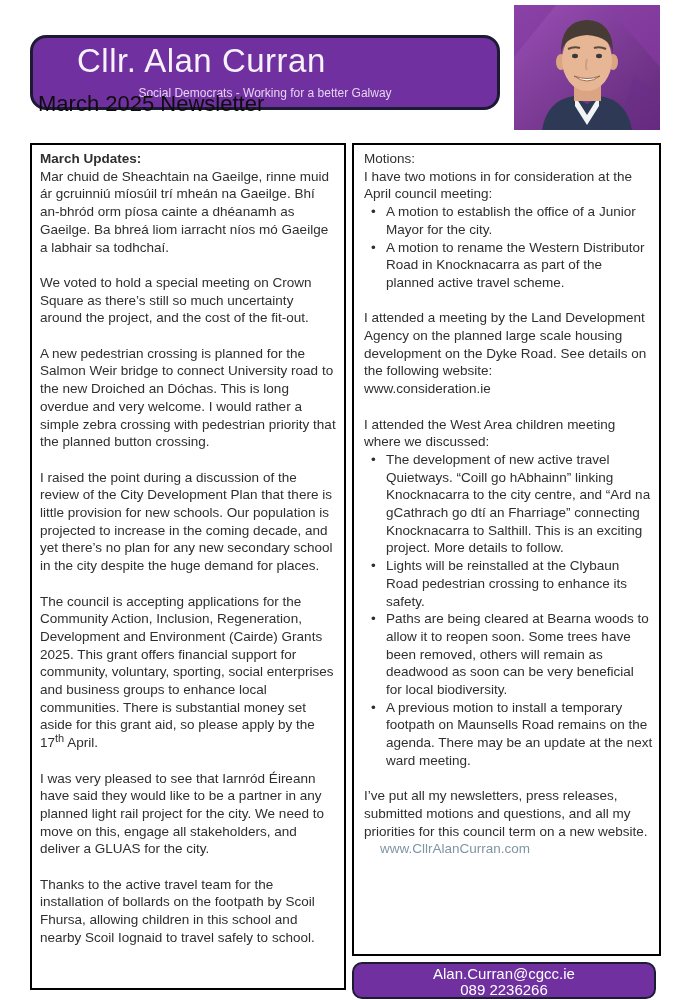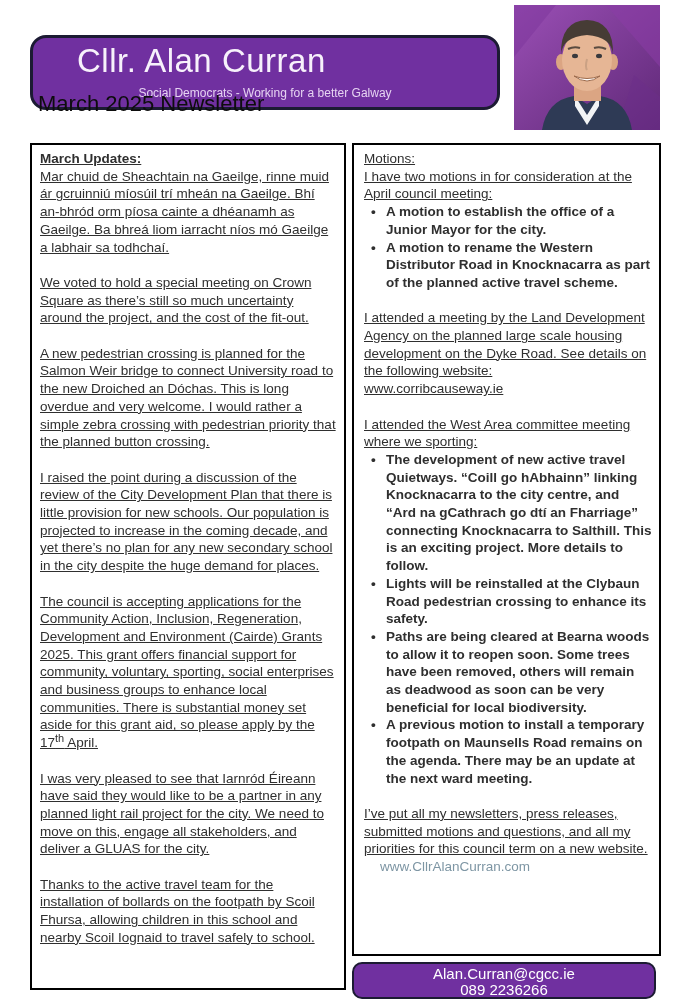--- a/index.html
+++ b/index.html
@@ -36,26 +36,26 @@
 
   
   .col {
     position:absolute; box-sizing:border-box; background:#fff;
     border:2px solid #000; overflow:hidden;
     font-size:13.5px; line-height:17.7px;
   }
   .col.left  { left:30px;  top:143px; width:316px; height:847px; padding:5px 8px; }
   .col.right { left:352px; top:143px; width:309px; height:813px; padding:5px 6px 5px 10px; }
 
-  p { margin:0;text-decoration:underline; }
+  p { margin:0; }
   .gap { margin-top:17.7px; }
   .bold { font-weight:bold; }
   sup { font-size:11px; line-height:0; }
 
-  ul.bullets { list-style:none; margin:0; padding:0;font-weight:bold; }
+  ul.bullets { list-style:none; margin:0; padding:0; }
   ul.bullets li { position:relative; padding-left:22px; }
   ul.bullets li::before { content:"\2022"; position:absolute; left:7px; }
 
   a.link { color:var(--link, #7E96A4); cursor:pointer;margin-left:16px; }
 
   
   .footer-box {
     position:absolute; left:352px; top:962px; width:304px; height:37px;
     background:var(--purple, #7030A0);
     border:2.5px solid var(--border_dark, #1c1b33);
@@ -114,22 +114,22 @@
   </div>
 
   <div class="col right">
     <p>Motions:</p>
     <p>I have two motions in for consideration at the April council meeting:</p>
     <ul class="bullets">
         <li>A motion to establish the office of a Junior Mayor for the city.</li>
         <li>A motion to rename the Western Distributor Road in Knocknacarra as part of the planned active travel scheme.</li>
       </ul>
     <p class="gap">I attended a meeting by the Land Development Agency on the planned large scale housing development on the Dyke Road. See details on the following website:</p>
-    <p>www.corribcauseway.ie</p>
-    <p class="gap">I attended the West Area committee meeting where we sporting:</p>
+    <p>www.consideration.ie</p>
+    <p class="gap">I attended the West Area children meeting where we discussed:</p>
     <ul class="bullets">
         <li>The development of new active travel Quietways. “Coill go hAbhainn” linking Knocknacarra to the city centre, and “Ard na gCathrach go dtí an Fharriage” connecting Knocknacarra to Salthill. This is an exciting project. More details to follow.</li>
         <li>Lights will be reinstalled at the Clybaun Road pedestrian crossing to enhance its safety.</li>
         <li>Paths are being cleared at Bearna woods to allow it to reopen soon. Some trees have been removed, others will remain as deadwood as soon can be very beneficial for local biodiversity.</li>
         <li>A previous motion to install a temporary footpath on Maunsells Road remains on the agenda. There may be an update at the next ward meeting.</li>
       </ul>
     <p class="gap">I’ve put all my newsletters, press releases, submitted motions and questions, and all my priorities for this council term on a new website.</p>
     <a class="link">www.CllrAlanCurran.com</a>
   </div>
 

